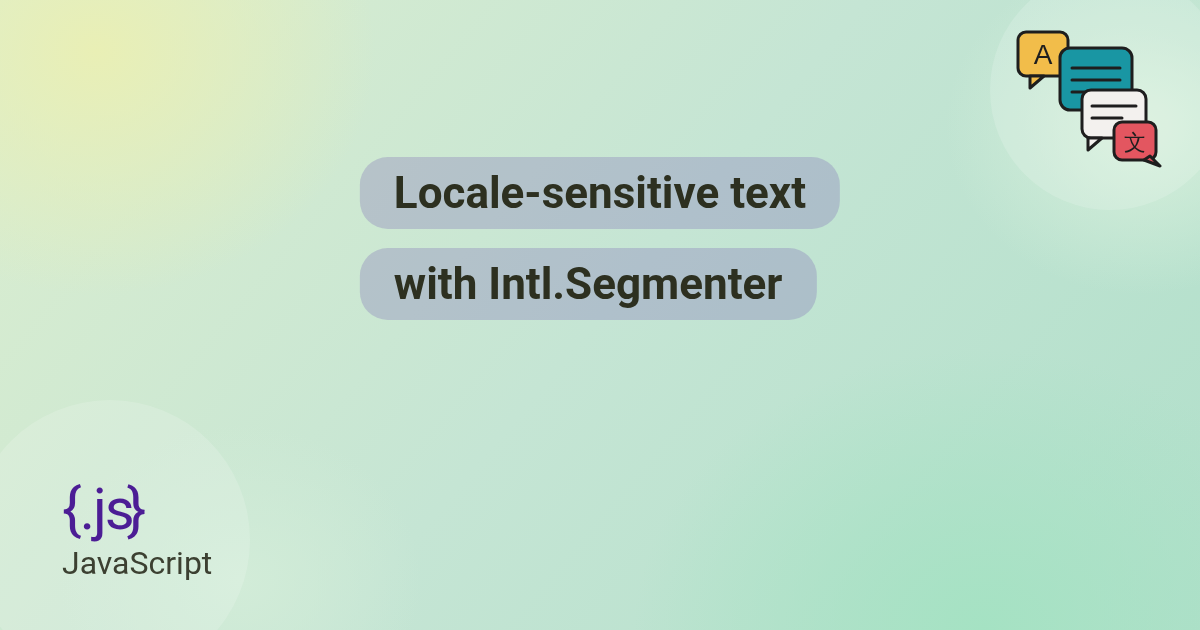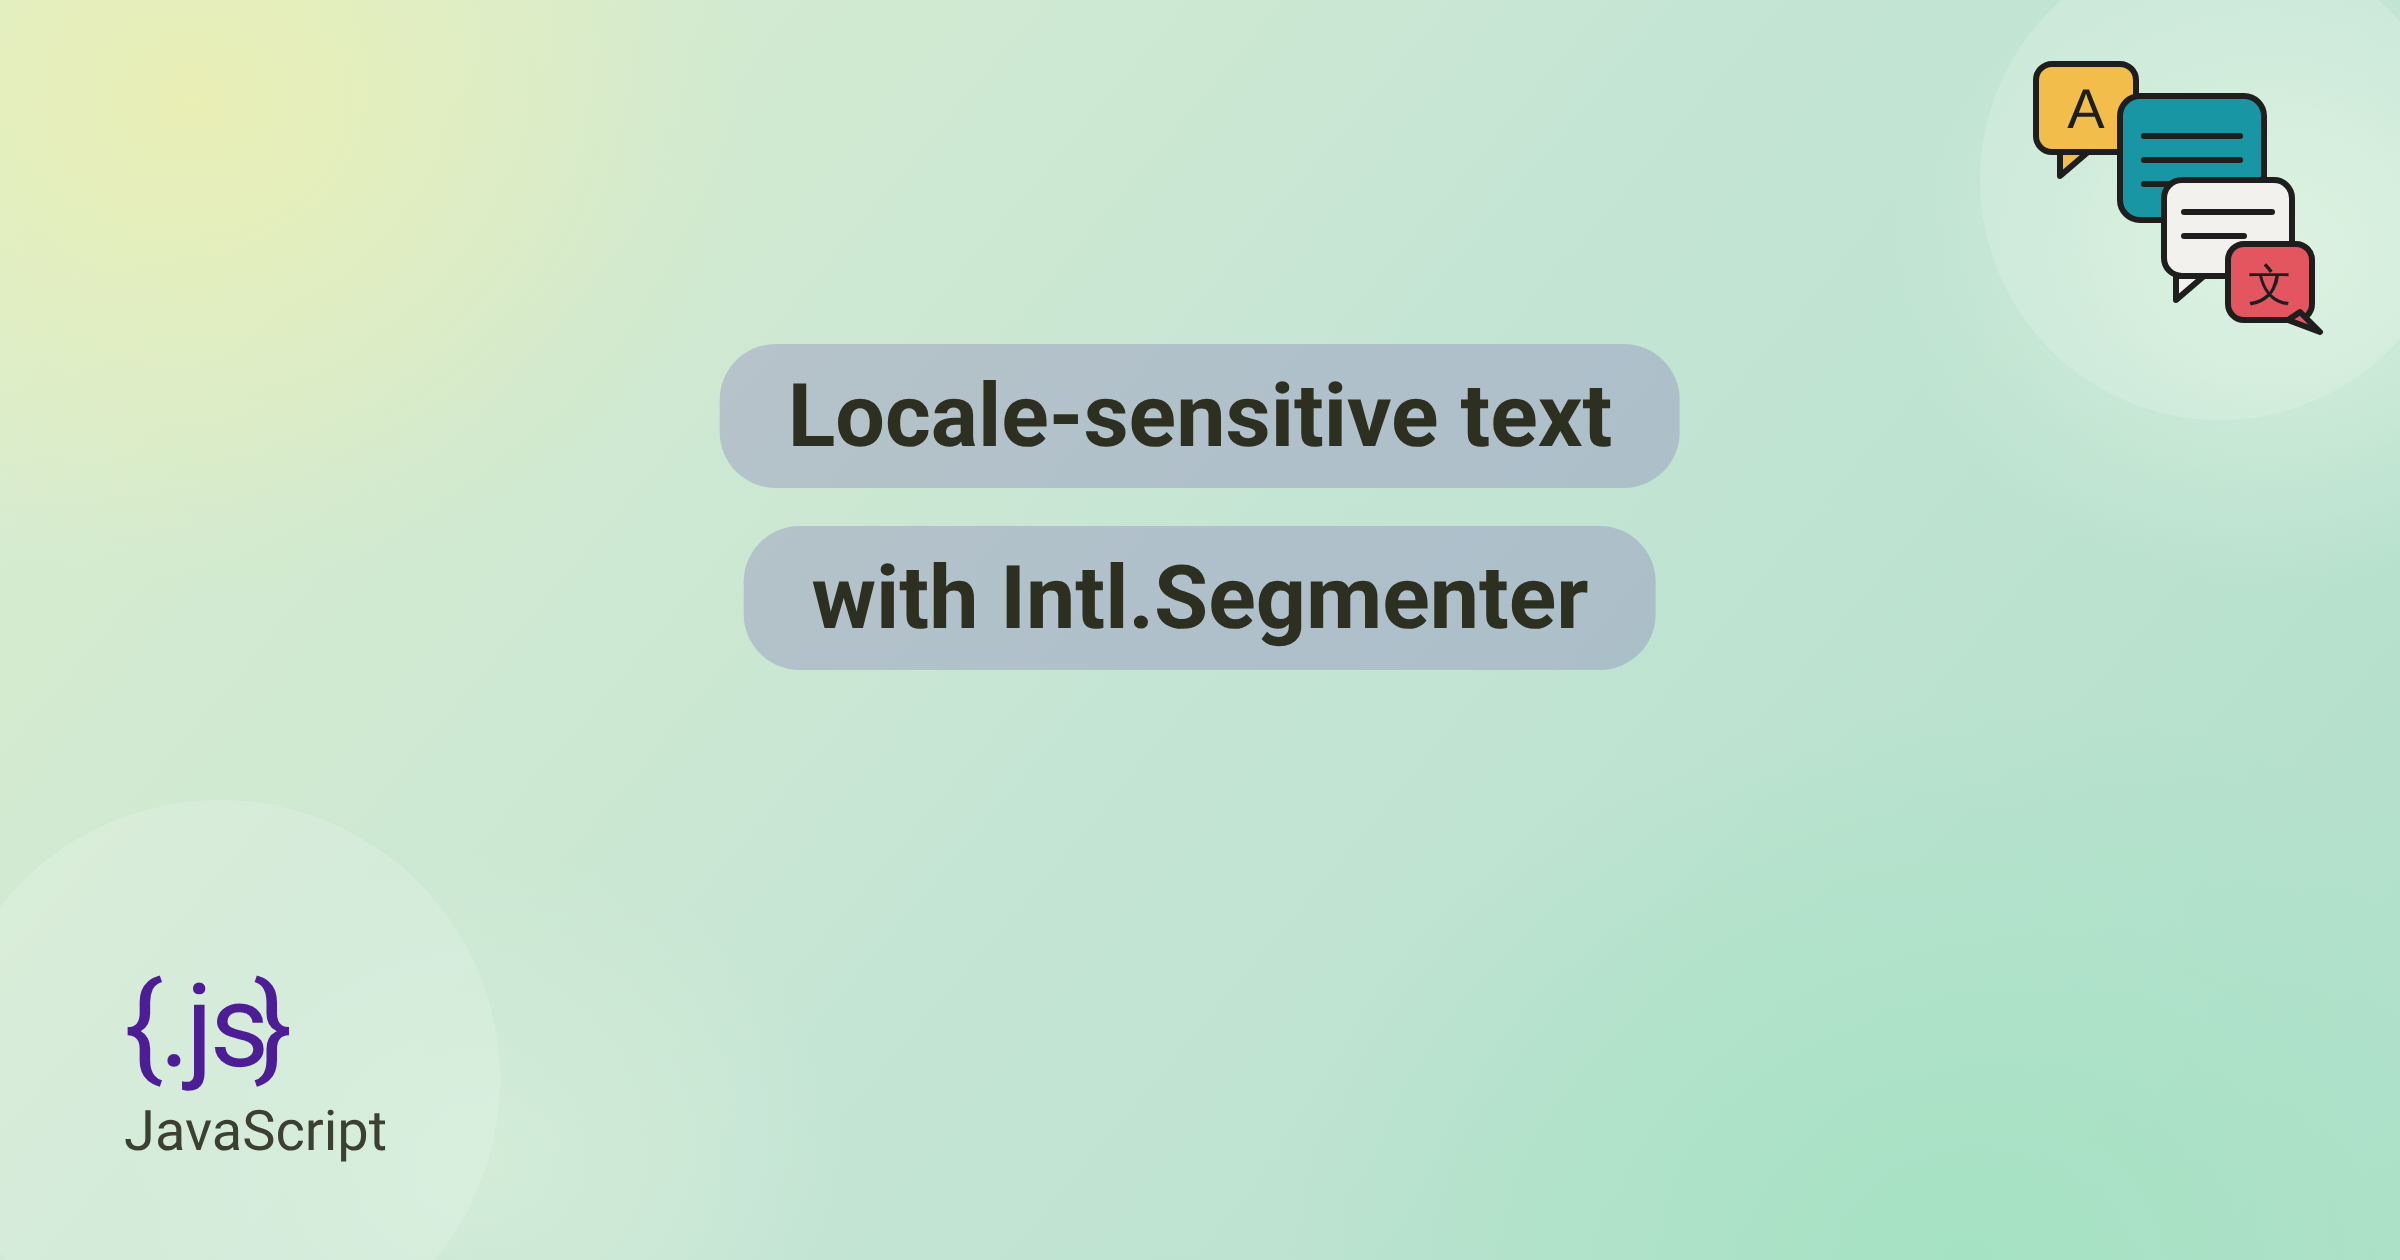--- a/index.html
+++ b/index.html
@@ -18,24 +18,23 @@
   .corner-blob {
     position: absolute;
     border-radius: 50%;
     background: rgba(255,255,255,0.16);
   }
   .blob-tr { width: 240px; height: 240px; top: -30px; right: -30px; }
   .blob-bl { width: 280px; height: 280px; bottom: -50px; left: -30px; }
 
   .title-wrap {
     position: absolute;
-    top: 172px;
+    top: 157px;
     left: 50%;
     transform: translateX(-50%);
-    text-align: center;
   }
   .title-line {
     display: inline-block;
     background: rgba(130,115,185,0.32);
     color: #2d3020;
     font-weight: 700;
     font-size: 44px;
     line-height: 1;
     padding: 14px 34px 14px;
     border-radius: 28px;
@@ -49,21 +48,21 @@
   }
   .logo-mark {
     font-size: 58px;
     font-weight: 400;
     color: #4c1d95;
     letter-spacing: -2px;
     line-height: 1;
   }
   .logo-mark .dot { margin-right: -6px; }
   .logo-text {
-    font-size: 28px;
+    font-size: 32px;
     font-weight: 400;
     color: #3c4031;
     margin-top: 6px;
   }
 
   .translate-icon {
     position: absolute;
     top: 28px;
     right: 38px;
     width: 150px;

